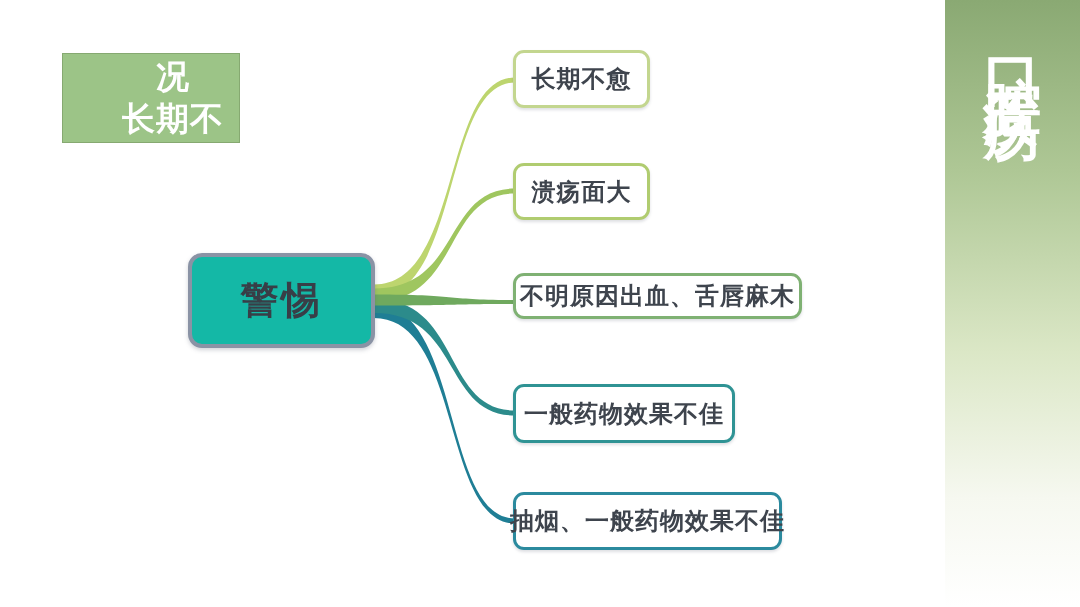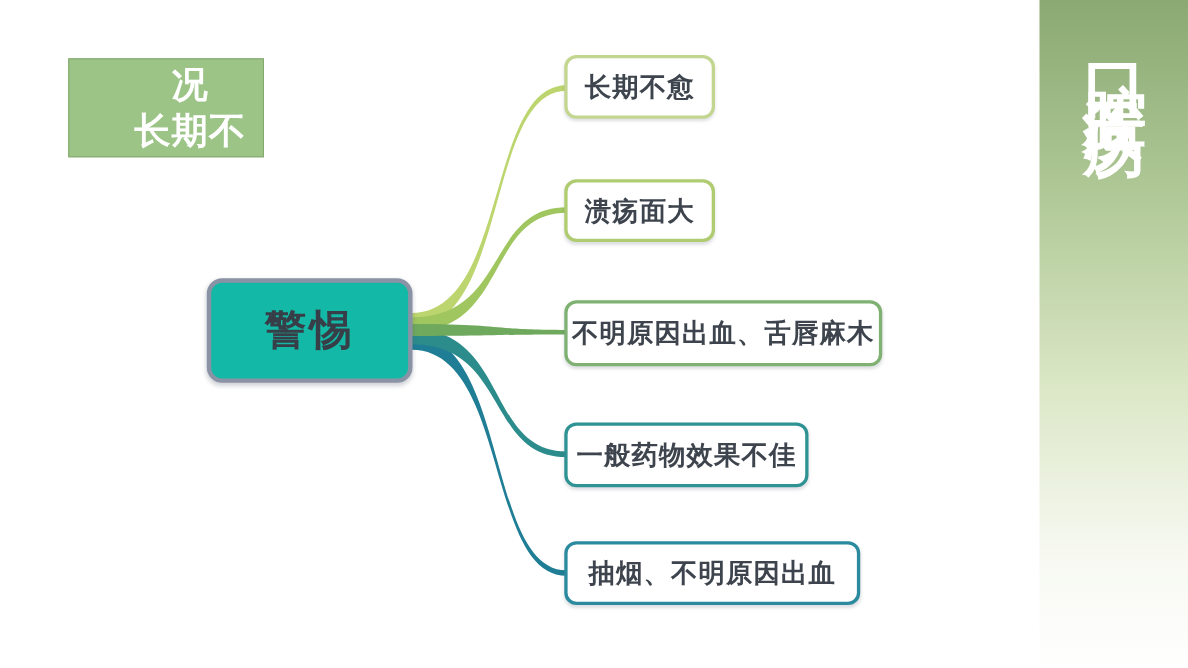--- a/index.html
+++ b/index.html
@@ -31,21 +31,21 @@
   .branch {
     position:absolute; box-sizing:border-box; background:#ffffff;
     border:3px solid #404040; border-radius:11px;
     display:flex; align-items:center; justify-content:center;
     font-weight:bold; font-size:24px; color:#3e444d; letter-spacing:1px;
     box-shadow:0 2px 3px rgba(70,80,100,0.18);
     white-space:nowrap;
   }
   .b0 { left:513px; top:50px;  width:137px; height:58px; }
   .b1 { left:513px; top:163px; width:137px; height:57px; }
-  .b2 { left:513px; top:273px; width:289px; height:60px; }
+  .b2 { left:513px; top:273px; width:289px; height:46px; }
   .b3 { left:513px; top:384px; width:222px; height:59px; }
   .b4 { left:513px; top:492px; width:269px; height:58px; }
 
   .sidebar {
     position:absolute; left:945px; top:0; width:135px; height:607px;
   }
   .sidebar-text {
     position:absolute; top:16px; left:50%; transform:translateX(-50%);
     writing-mode:vertical-rl; text-orientation:upright;
     color:#ffffff; font-weight:bold; font-size:58px; letter-spacing:13px;
@@ -80,20 +80,20 @@
   <div class="branch b1" style="border-color: rgb(176, 204, 112); justify-content: center;">
     <span>溃疡面大</span>
   </div>
   <div class="branch b2" style="border-color: rgb(127, 177, 115);">
     <span>不明原因出血、舌唇麻木</span>
   </div>
   <div class="branch b3" style="border-color: rgb(47, 147, 148);">
     <span>一般药物效果不佳</span>
   </div>
   <div class="branch b4" style="border-color: rgb(43, 138, 158);">
-    <span>抽烟、不明原因出血</span>
+    <span>抽烟、一般药物效果不佳</span>
   </div>
 
   <div class="sidebar" style="background: linear-gradient(rgb(138, 169, 115) 0%, rgb(174, 199, 149) 28%, rgb(219, 231, 198) 58%, rgb(246, 248, 240) 82%, rgb(255, 255, 255) 100%);">
     <div class="sidebar-text" style="color: rgb(255, 255, 255);">口腔溃疡</div>
   </div>
 
 </div>
 
 </body></html>

